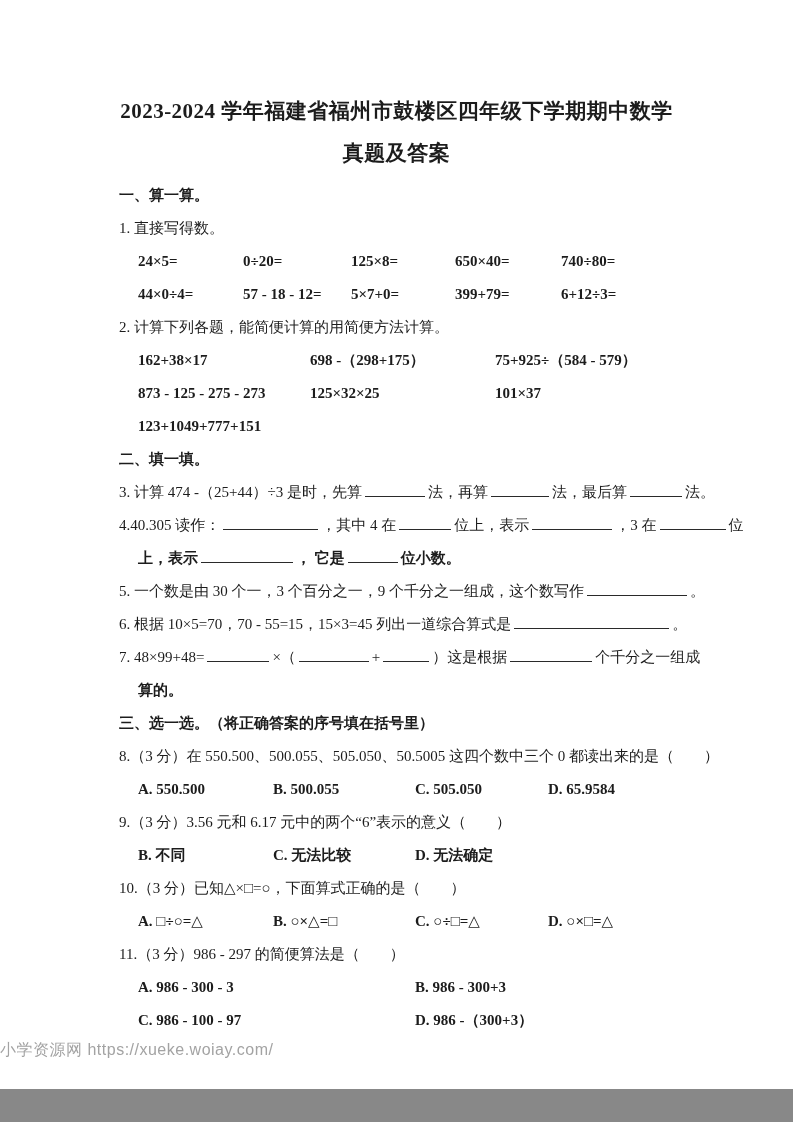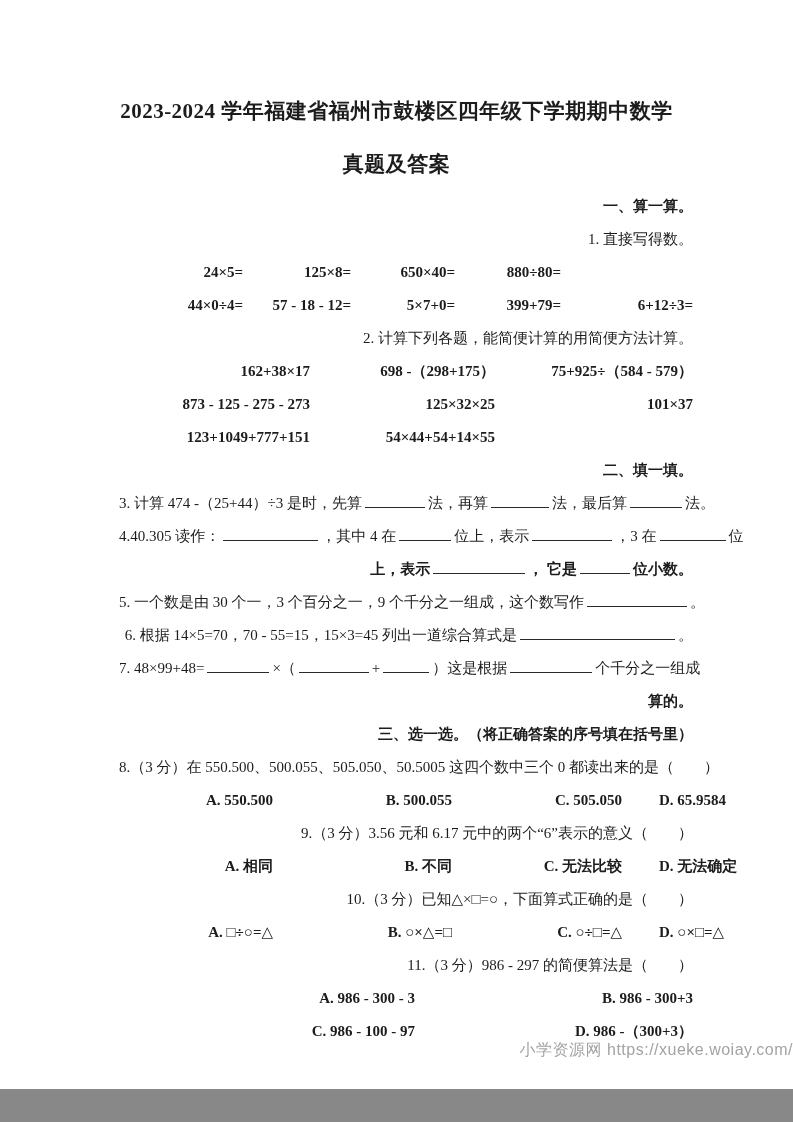--- a/index.html
+++ b/index.html
@@ -14,46 +14,46 @@
     overflow:hidden;
   }
   .title-block { margin-top:96px; }
   .title {
     text-align:center;
     font-size:21px;
     font-weight:bold;
     line-height:30px;
     letter-spacing:0.5px;
   }
-  .title + .title { margin-top:23px; }
-  .content { margin-top:11px; padding:0 100px 0 119px;text-align:right; }
+  .title + .title { margin-top:12px; }
+  .content { margin-top:11px; padding:0 100px 0 119px; }
   .ln {
     line-height:33px;
     height:33px;
     font-size:15px;
     white-space:nowrap;
   }
   .bold { font-weight:bold; }
   .indent { padding-left:19px;font-weight:bold; }
   .g5 { display:grid; grid-template-columns:105px 108px 104px 106px auto; }
   .g3 { display:grid; grid-template-columns:172px 185px auto; }
-  .g4 { display:grid; grid-template-columns:135px 142px 133px auto;gap:37px; }
+  .g4 { display:grid; grid-template-columns:135px 142px 133px auto; }
   .g2 { display:grid; grid-template-columns:277px auto; }
   .blank {
     display:inline-block;
     border-bottom:1px solid #2a2a2a;
     height:15px;
     margin:0 3px;
     vertical-align:baseline;
   }
   .footer {
     position:absolute;
     left:0; right:0;
     bottom:28px;
-    text-align:right;
+    text-align:left;
     font-family:"Liberation Sans","DejaVu Sans",sans-serif;
     font-size:16px;
     color:#a3a3a3;
     letter-spacing:0.5px;
   }
 </style>
 </head>
 <body>
 
 <div class="page">
@@ -64,23 +64,24 @@
   </div>
 
   <div class="content">
 
     <div class="ln bold">一、算一算。</div>
 
     <div class="ln">1. 直接写得数。</div>
 
     <div class="ln indent g5">
       <span>24×5=</span>
+      <span>0÷20=</span>
       <span>125×8=</span>
       <span>650×40=</span>
-      <span>880÷80=</span>
+      <span>740÷80=</span>
     </div>
 
     <div class="ln indent g5">
       <span>44×0÷4=</span>
       <span>57 - 18 - 12=</span>
       <span>5×7+0=</span>
       <span>399+79=</span>
       <span>6+12÷3=</span>
     </div>
 
@@ -93,21 +94,20 @@
     </div>
 
     <div class="ln indent g3">
       <span>873 - 125 - 275 - 273</span>
       <span>125×32×25</span>
       <span>101×37</span>
     </div>
 
     <div class="ln indent g3">
       <span>123+1049+777+151</span>
-      <span>54×44+54+14×55</span>
       <span></span>
     </div>
 
     <div class="ln bold">二、填一填。</div>
 
     <div class="ln">
       <span>3. 计算 474 -（25+44）÷3 是时，先算</span><span class="blank" style="width:60px"></span><span>法，再算</span><span class="blank" style="width:58px"></span><span>法，最后算</span><span class="blank" style="width:52px"></span><span>法。</span>
     </div>
 
     <div class="ln">
@@ -116,21 +116,21 @@
 
     <div class="ln indent">
       <span>上，表示</span><span class="blank" style="width:92px"></span><span>，  它是</span><span class="blank" style="width:50px"></span><span>位小数。</span>
     </div>
 
     <div class="ln">
       <span>5. 一个数是由 30 个一，3 个百分之一，9 个千分之一组成，这个数写作</span><span class="blank" style="width:100px"></span><span>。</span>
     </div>
 
     <div class="ln">
-      <span>6. 根据 14×5=70，70 - 55=15，15×3=45 列出一道综合算式是</span><span class="blank" style="width:155px"></span><span>。</span>
+      <span>6. 根据 10×5=70，70 - 55=15，15×3=45 列出一道综合算式是</span><span class="blank" style="width:155px"></span><span>。</span>
     </div>
 
     <div class="ln">
       <span>7. 48×99+48=</span><span class="blank" style="width:62px"></span><span>×（</span><span class="blank" style="width:70px"></span><span>+</span><span class="blank" style="width:46px"></span><span>）这是根据</span><span class="blank" style="width:82px"></span><span>个千分之一组成</span>
     </div>
 
     <div class="ln indent">
       <span>算的。</span>
     </div>
 
@@ -139,21 +139,20 @@
     <div class="ln">8.（3 分）在 550.500、500.055、505.050、50.5005 这四个数中三个 0 都读出来的是（　　）</div>
     <div class="ln indent g4">
       <span>A. 550.500</span>
       <span>B. 500.055</span>
       <span>C. 505.050</span>
       <span>D. 65.9584</span>
     </div>
 
     <div class="ln">9.（3 分）3.56 元和 6.17 元中的两个“6”表示的意义（　　）</div>
     <div class="ln indent g4">
-      <span>A. 相同</span>
       <span>B. 不同</span>
       <span>C. 无法比较</span>
       <span>D. 无法确定</span>
     </div>
 
     <div class="ln">10.（3 分）已知△×□=○，下面算式正确的是（　　）</div>
     <div class="ln indent g4">
       <span>A. □÷○=△</span>
       <span>B. ○×△=□</span>
       <span>C. ○÷□=△</span>

